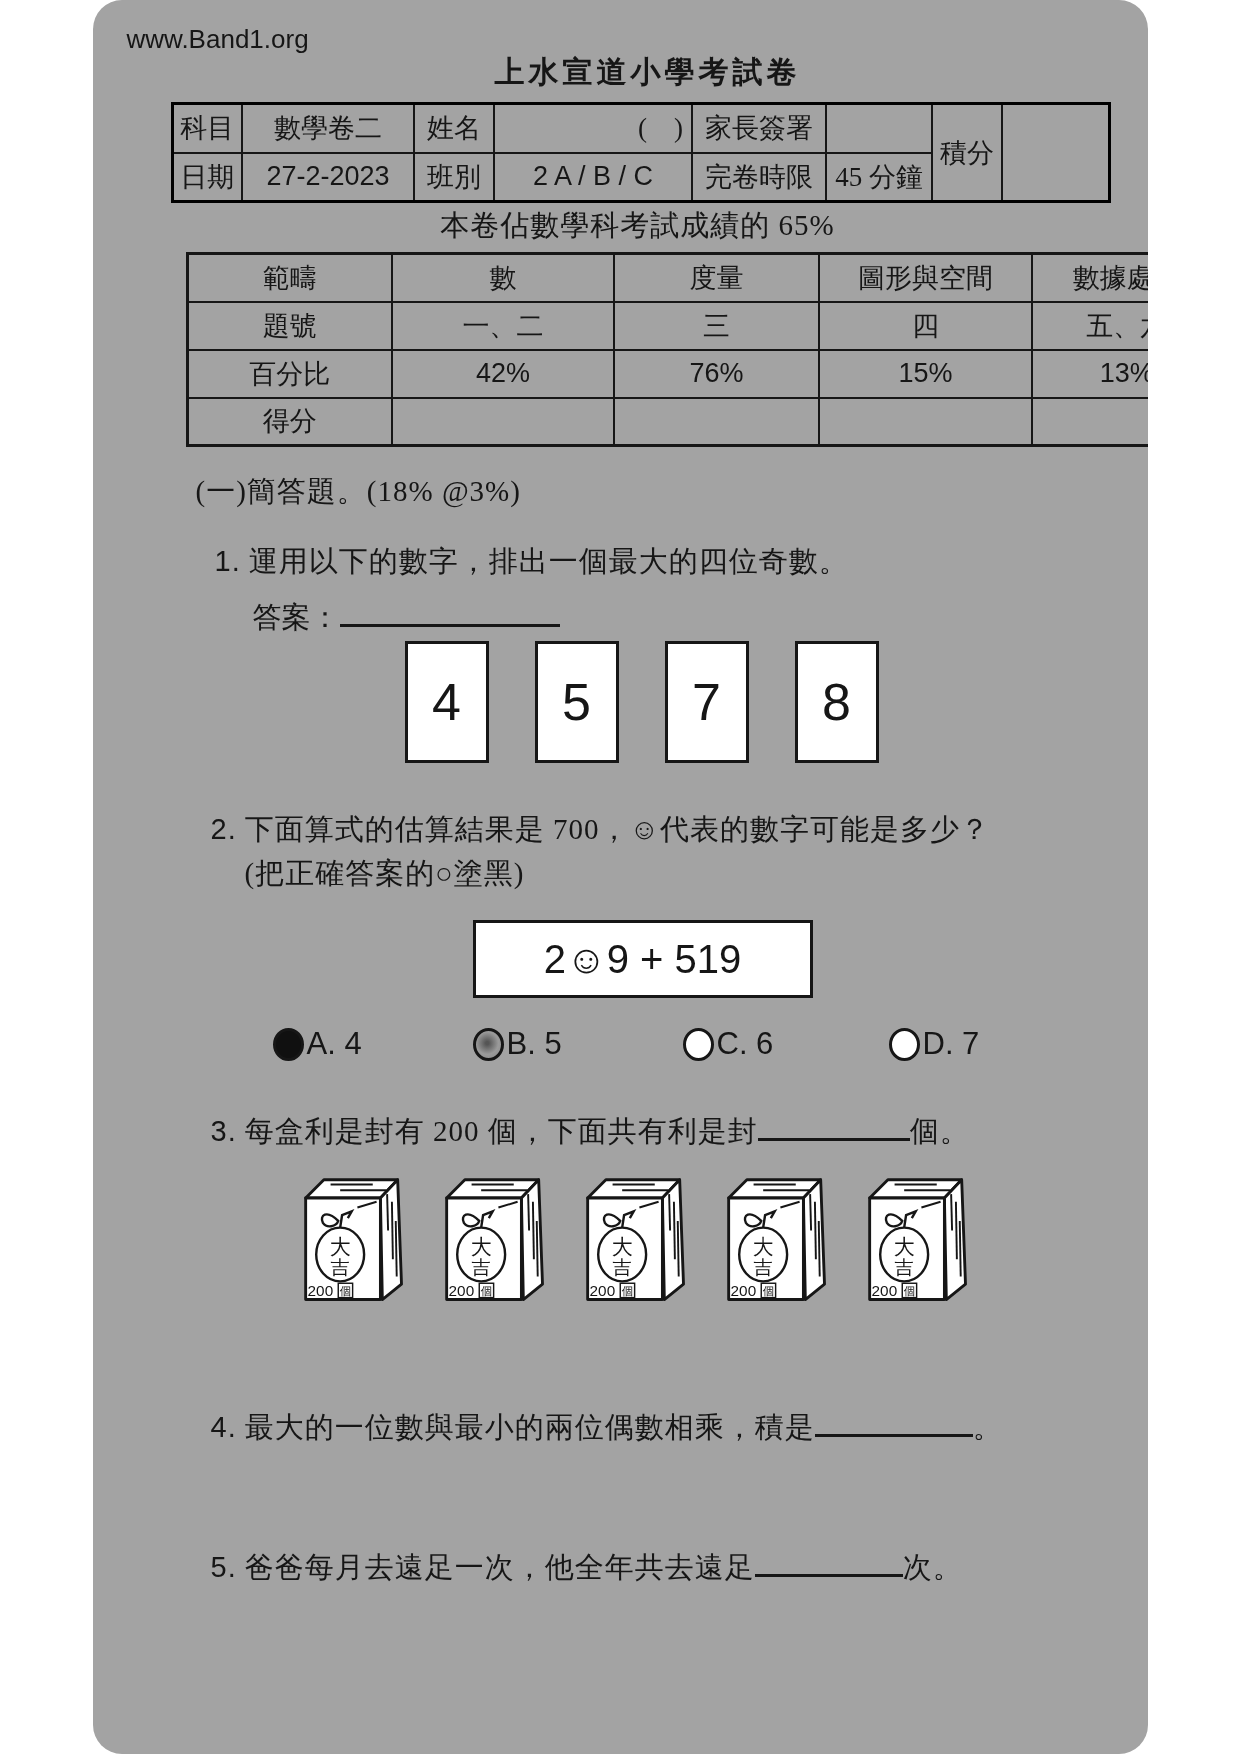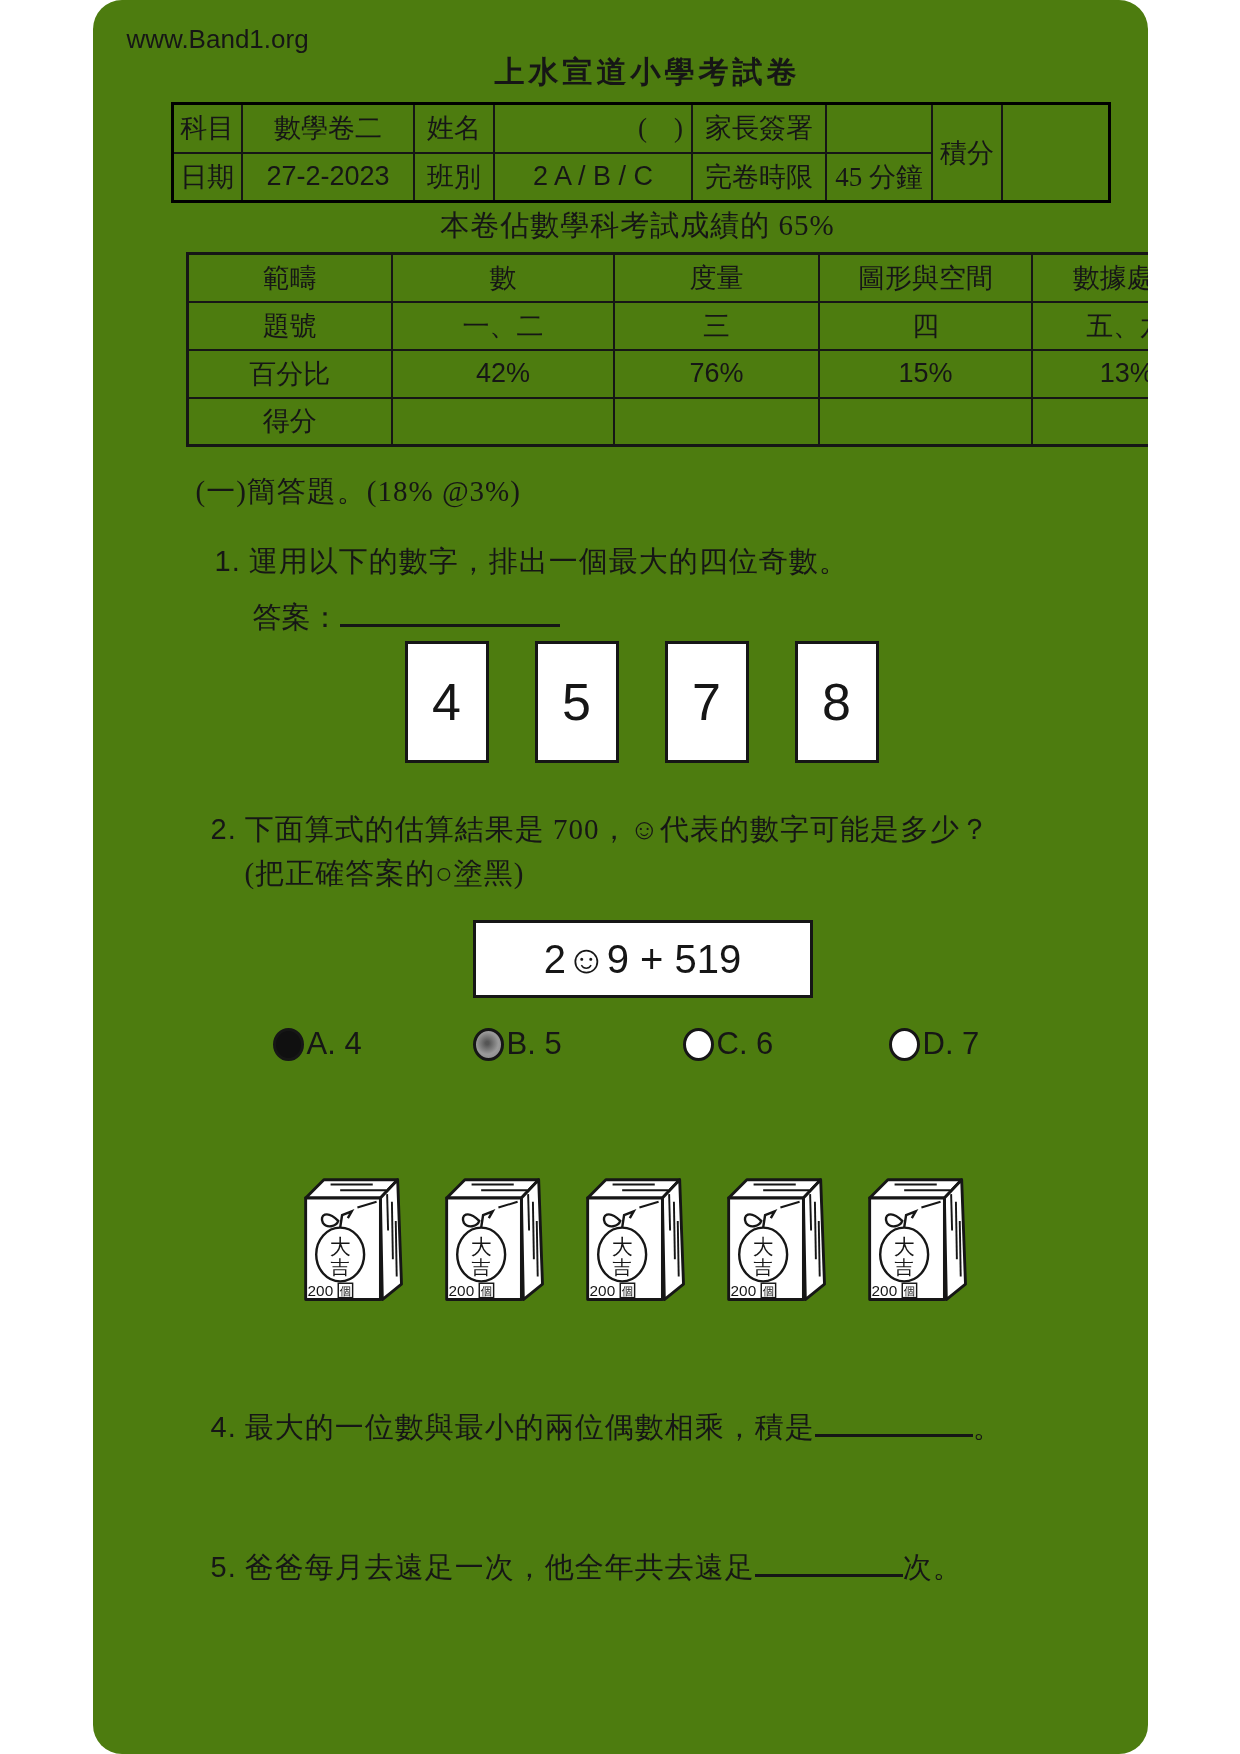--- a/index.html
+++ b/index.html
@@ -1,19 +1,19 @@
 <!DOCTYPE html>
 <html><head>
 <meta charset="utf-8">
 <style>
   * { margin:0; padding:0; box-sizing:border-box; }
   html,body { background:#ffffff; }
   .page {
     position:relative; width:1055px; height:1754px; margin:0 auto;
-    background:#4d7c0f; color:#161616; overflow:hidden;
+    background:#a3a3a3; color:#161616; overflow:hidden;
     font-family:"Liberation Serif","DejaVu Serif",serif;
     border-radius:29px;
   }
   .num { font-family:"Liberation Sans","DejaVu Sans",sans-serif; }
   .abs { position:absolute; }
 
   .watermark { left:34px; top:24px; font-size:26px;
     font-family:"Liberation Sans","DejaVu Sans",sans-serif; }
 
   .title { left:330px; top:52px; width:450px; text-align:center;
@@ -184,20 +184,23 @@
   </div>
   <div class="option" style="left:590px;">
     <span class="opt-circle state-empty"></span>
     <span class="num">C. 6</span>
   </div>
   <div class="option" style="left:796px;">
     <span class="opt-circle state-empty"></span>
     <span class="num">D. 7</span>
   </div>
 
+  <div class="abs qline" style="left:118px; top:1112px;">
+    <span class="qnum">3.</span><span>每盒利是封有 200 個，下面共有利是封</span><span class="blank" style="width:152px;"></span><span>個。</span>
+  </div>
 
   <div class="abs packets">
 
     <div class="packet">
       <svg width="115" height="140" viewBox="0 0 120 146">
         <g fill="#ffffff" stroke="#161616" stroke-width="3" stroke-linejoin="round">
           <polygon points="8,26 27,7 104,7 86,26"></polygon>
           <polygon points="86,26 104,7 108,116 88,132"></polygon>
           <rect x="8" y="26" width="78" height="106"></rect>
         </g>

